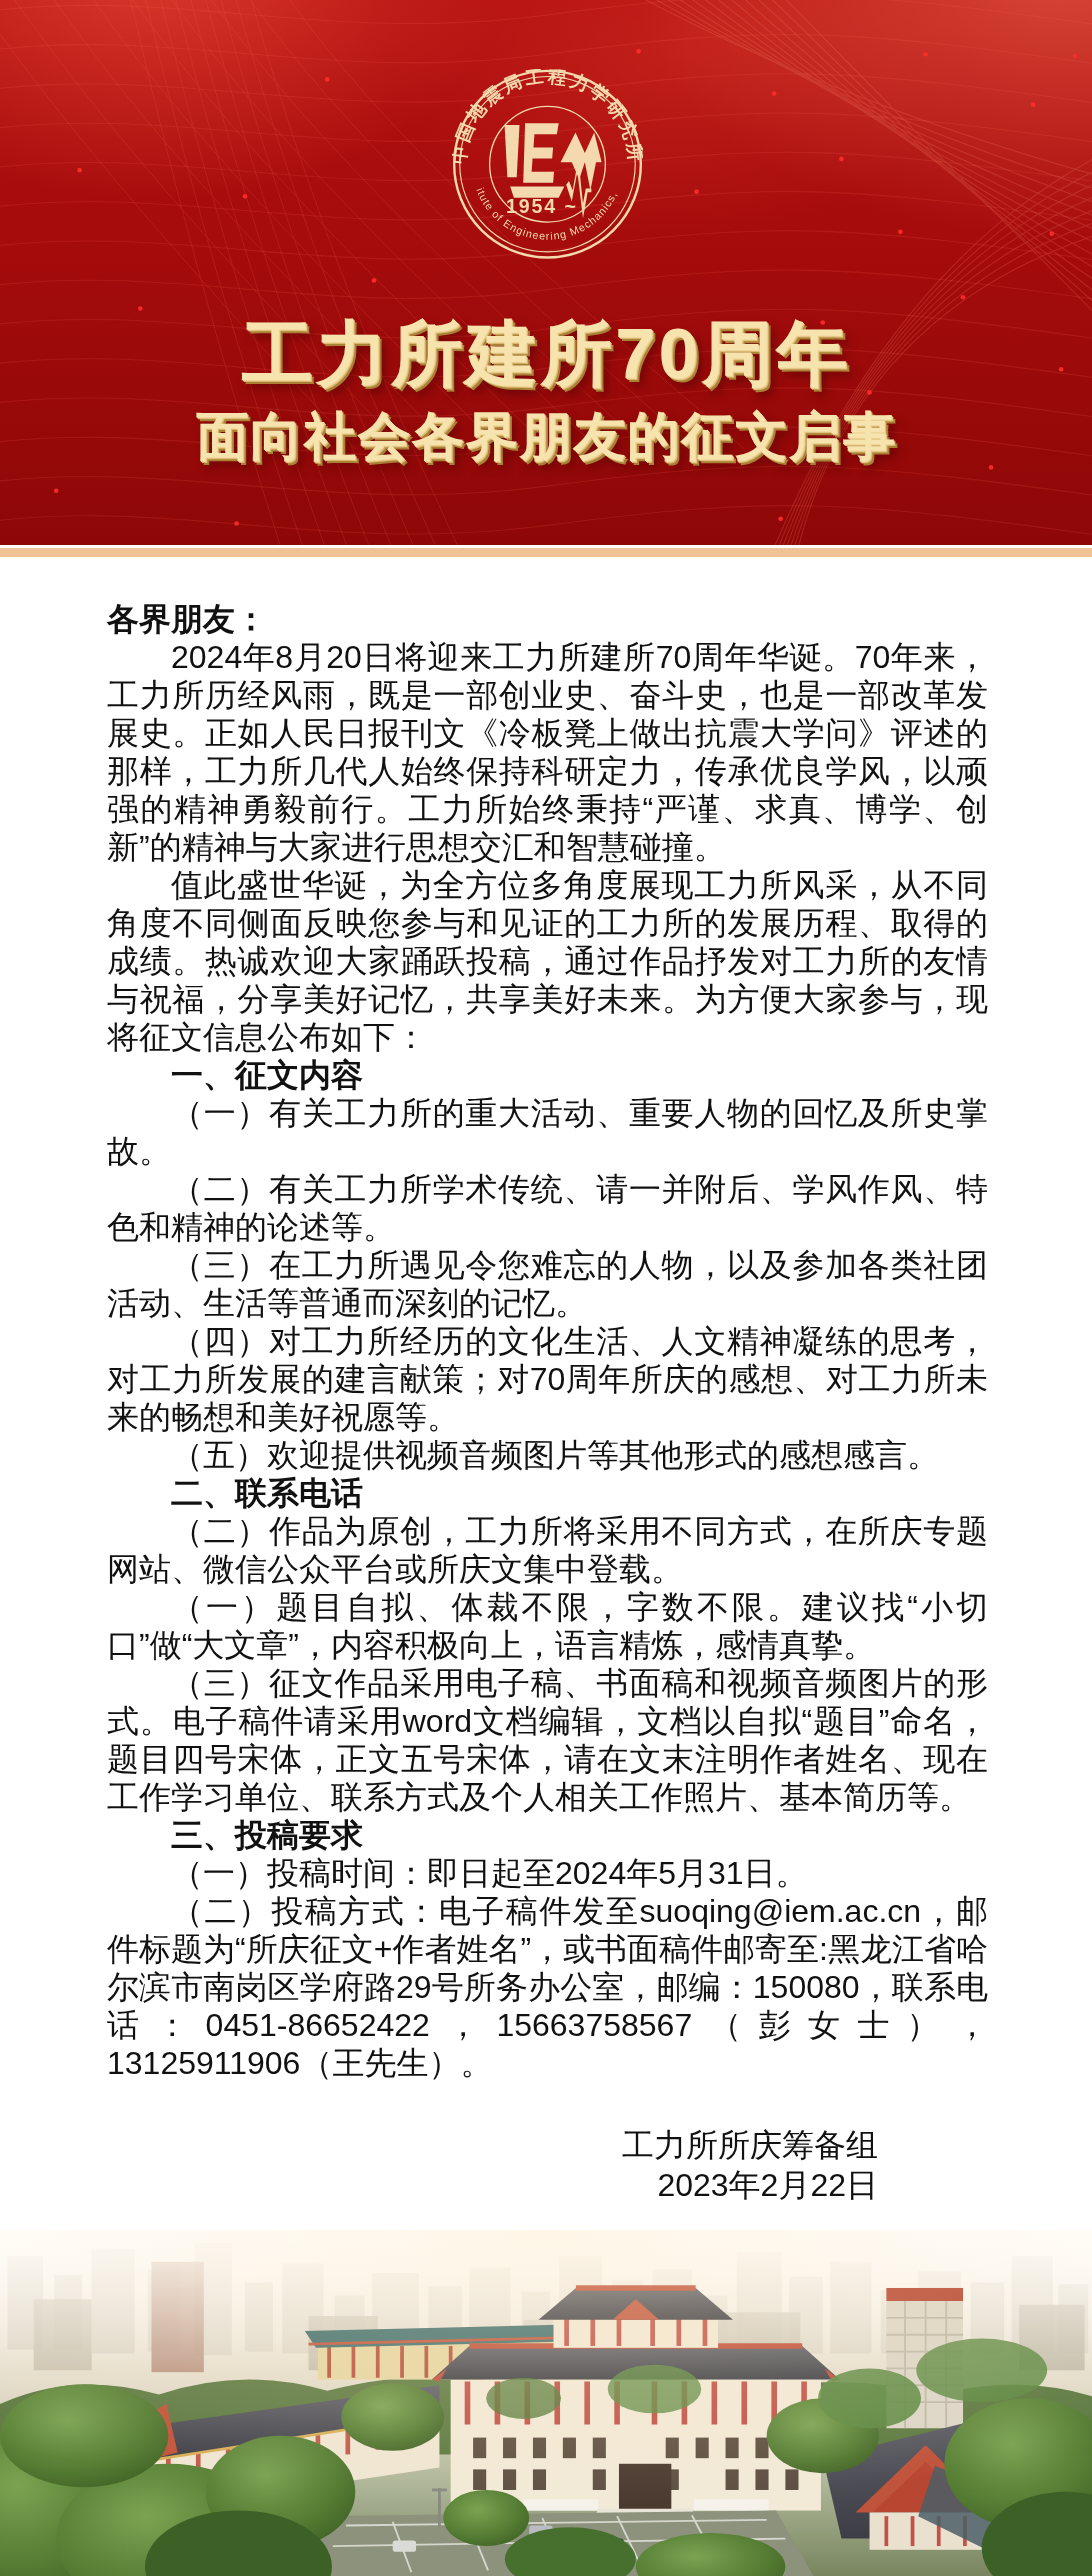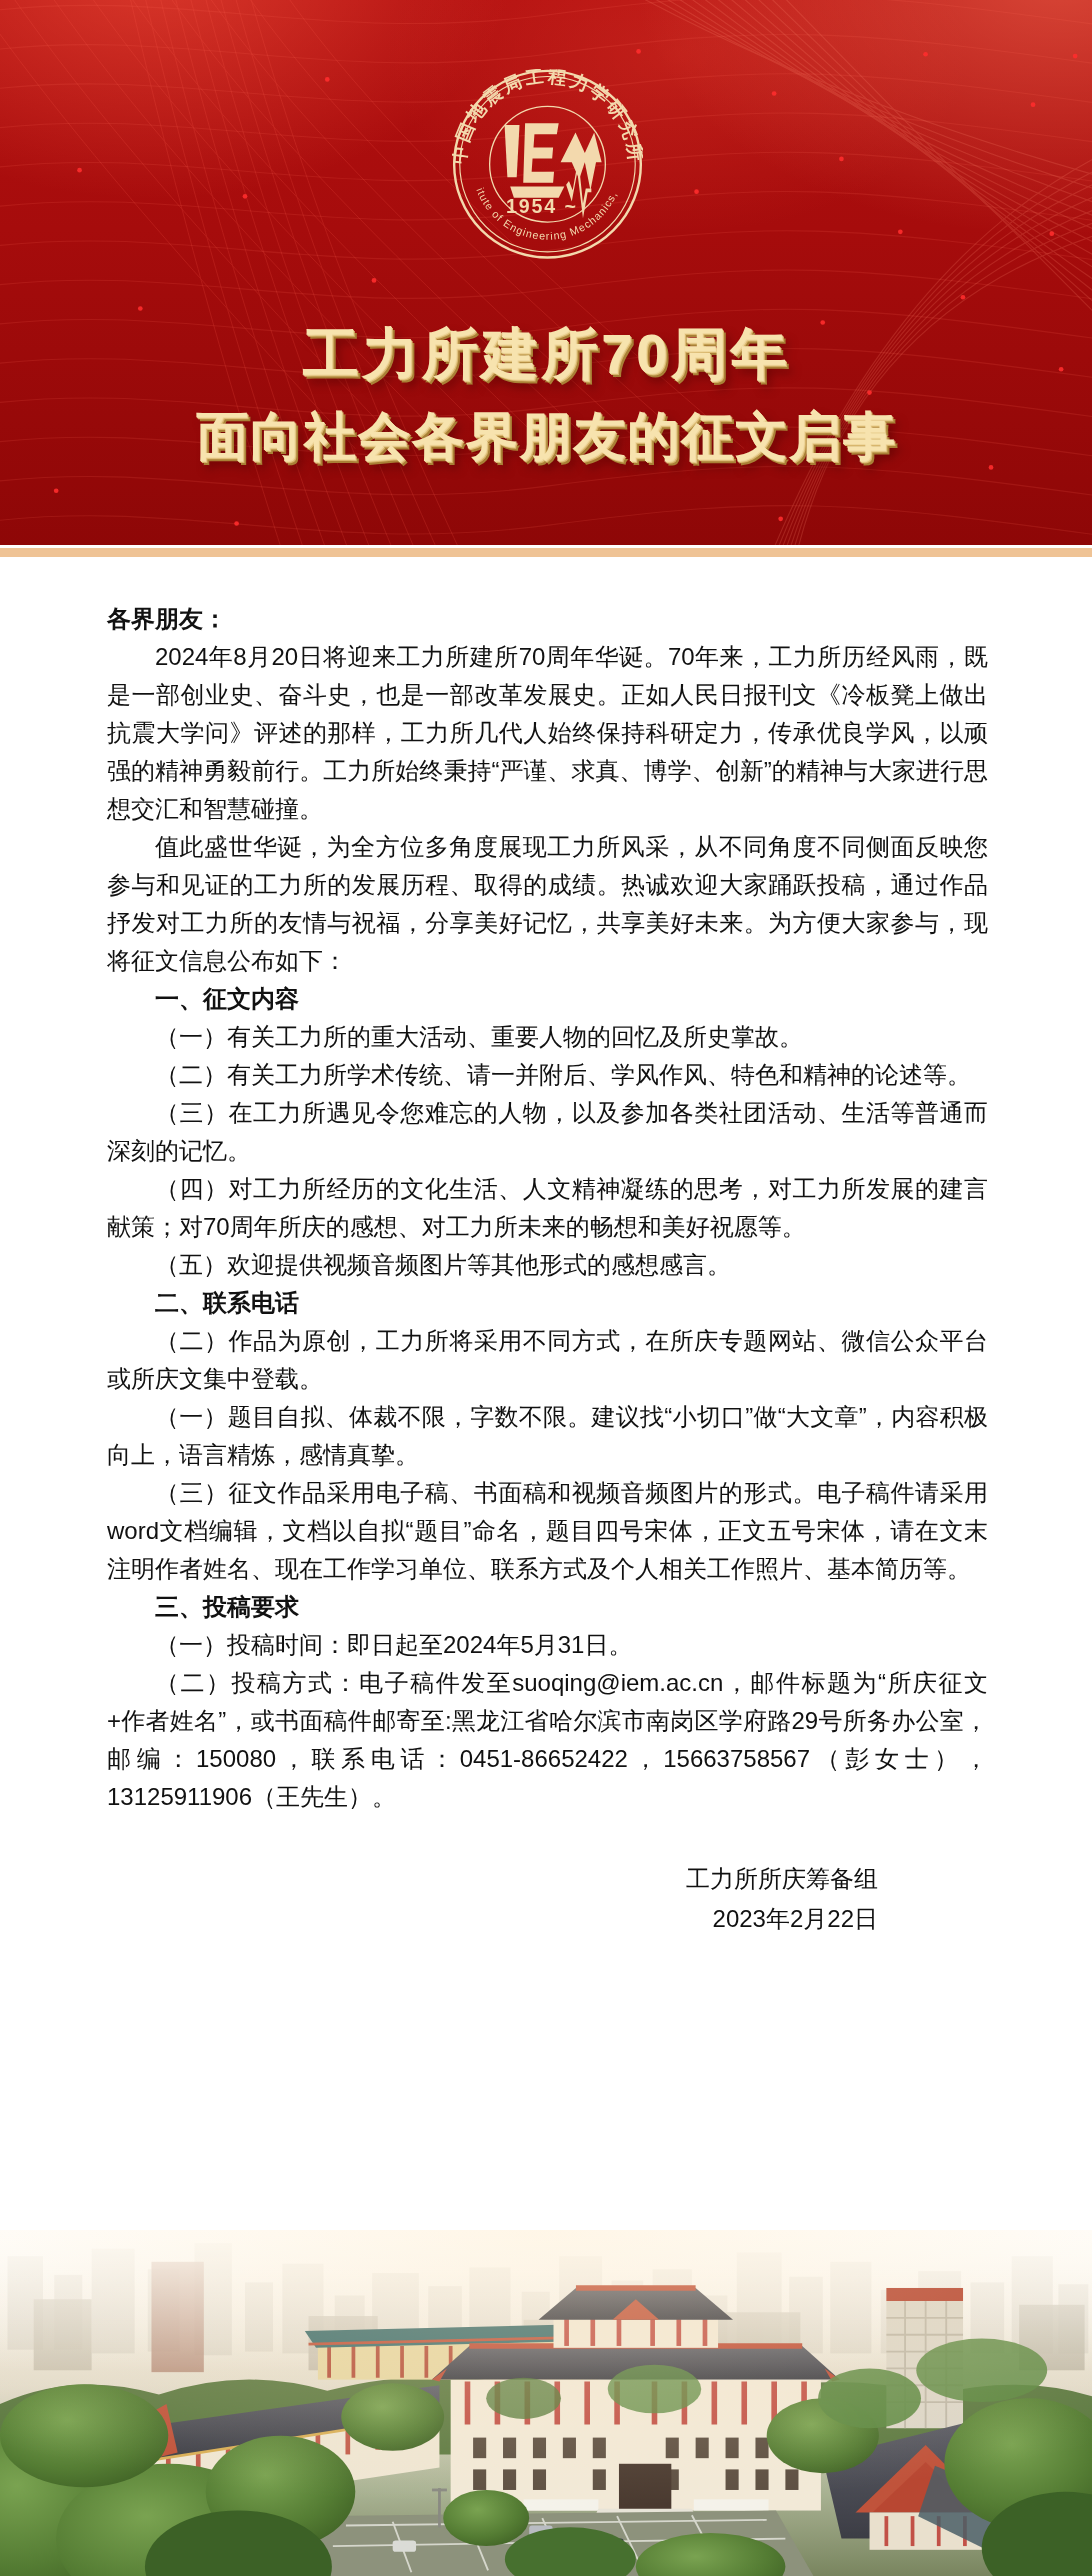--- a/index.html
+++ b/index.html
@@ -24,26 +24,26 @@
   
   .title-block{
     position:absolute;left:0;top:312px;width:1093px;text-align:center;
     font-weight:bold;color:#f7e3ae;letter-spacing:3.7px;
     text-shadow:
       0.9px 0.9px 0 #efd79c,
       1.9px 1.9px 0 #d8b66d,
       3.7px 3.7px 0 #a98036,
       6.5px 8.4px 9.3px rgba(70,0,0,.55);
   }
-  .title-line1{font-size:56px;line-height:83px;}
+  .title-line1{font-size:71px;line-height:83px;}
   .title-line2{font-size:52px;line-height:83px;letter-spacing:1.9px;}
   
   .letter{
     position:absolute;left:107px;top:557px;width:881px;
-    color:#111;font-size:24px;line-height:38px;text-align:justify;
+    color:#111;font-size:32px;line-height:38px;text-align:justify;
   }
   .letter .salutation{margin:43px 0 0 0;font-weight:bold;}
   .letter p.para{margin:0;text-indent:2em;}
   .letter p.para.heading{font-weight:bold;}
   .signature{
     margin:43px 110px 0 auto;width:max-content;text-align:right;line-height:40px;
   }
   
   .photo{position:absolute;left:0;top:2230px;width:1093px;height:346px;}
 </style>

